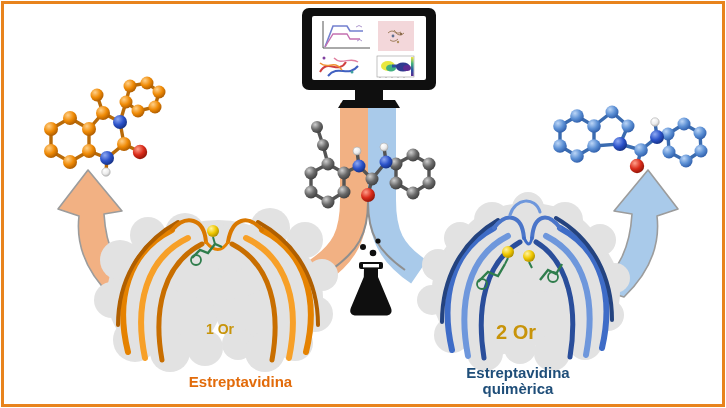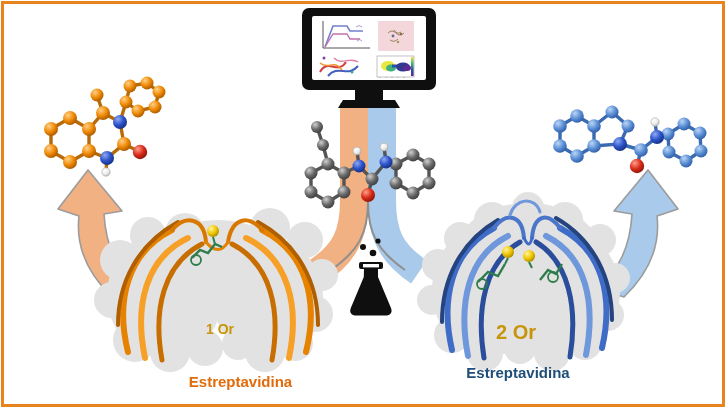--- a/index.html
+++ b/index.html
@@ -312,16 +312,17 @@
     <circle cx="657" cy="137" r="7" fill="url(#gN)"></circle>
     <circle cx="637" cy="166" r="7.2" fill="url(#gR)"></circle>
   </g>
 </svg>
 
 <div class="lbl" id="label-1or">1 Or</div>
 <div class="lbl" id="label-2or">2 Or</div>
 <div class="lbl" id="label-left-protein">Estreptavidina</div>
 <div class="lbl" id="label-right-protein">
   <span>Estreptavidina</span><br>
+  <span>quimèrica</span>
 </div>
 
 <div id="frame"></div>
 </div>
 
 </body></html>

